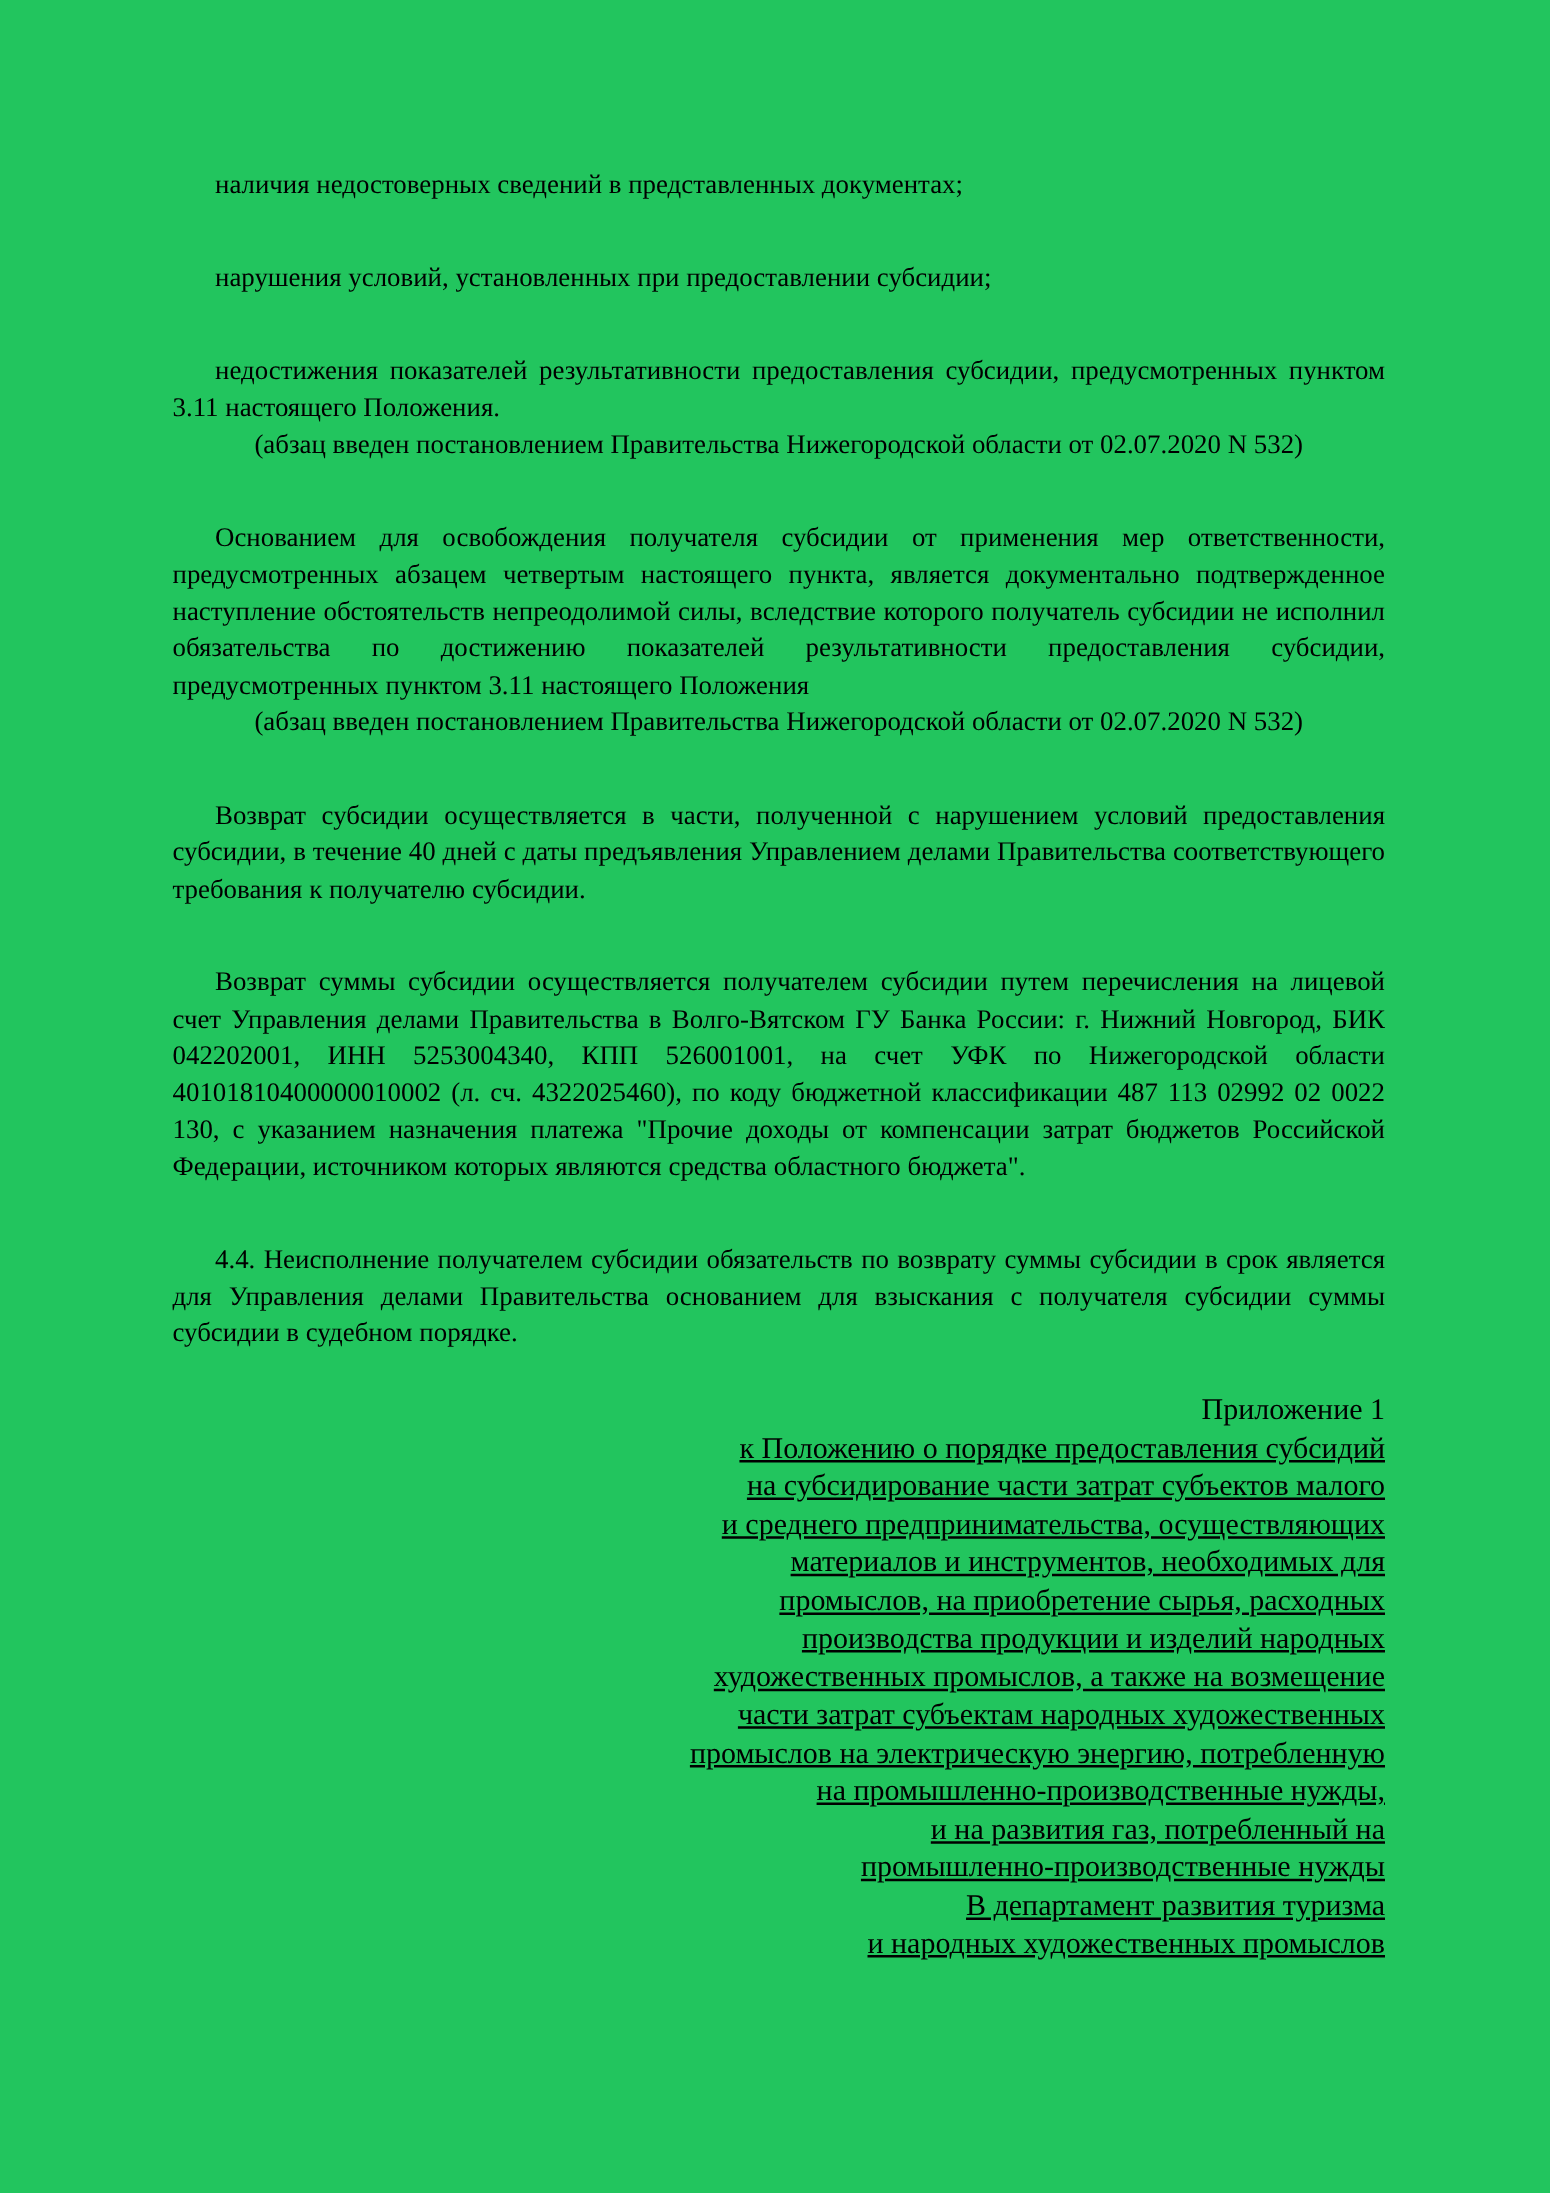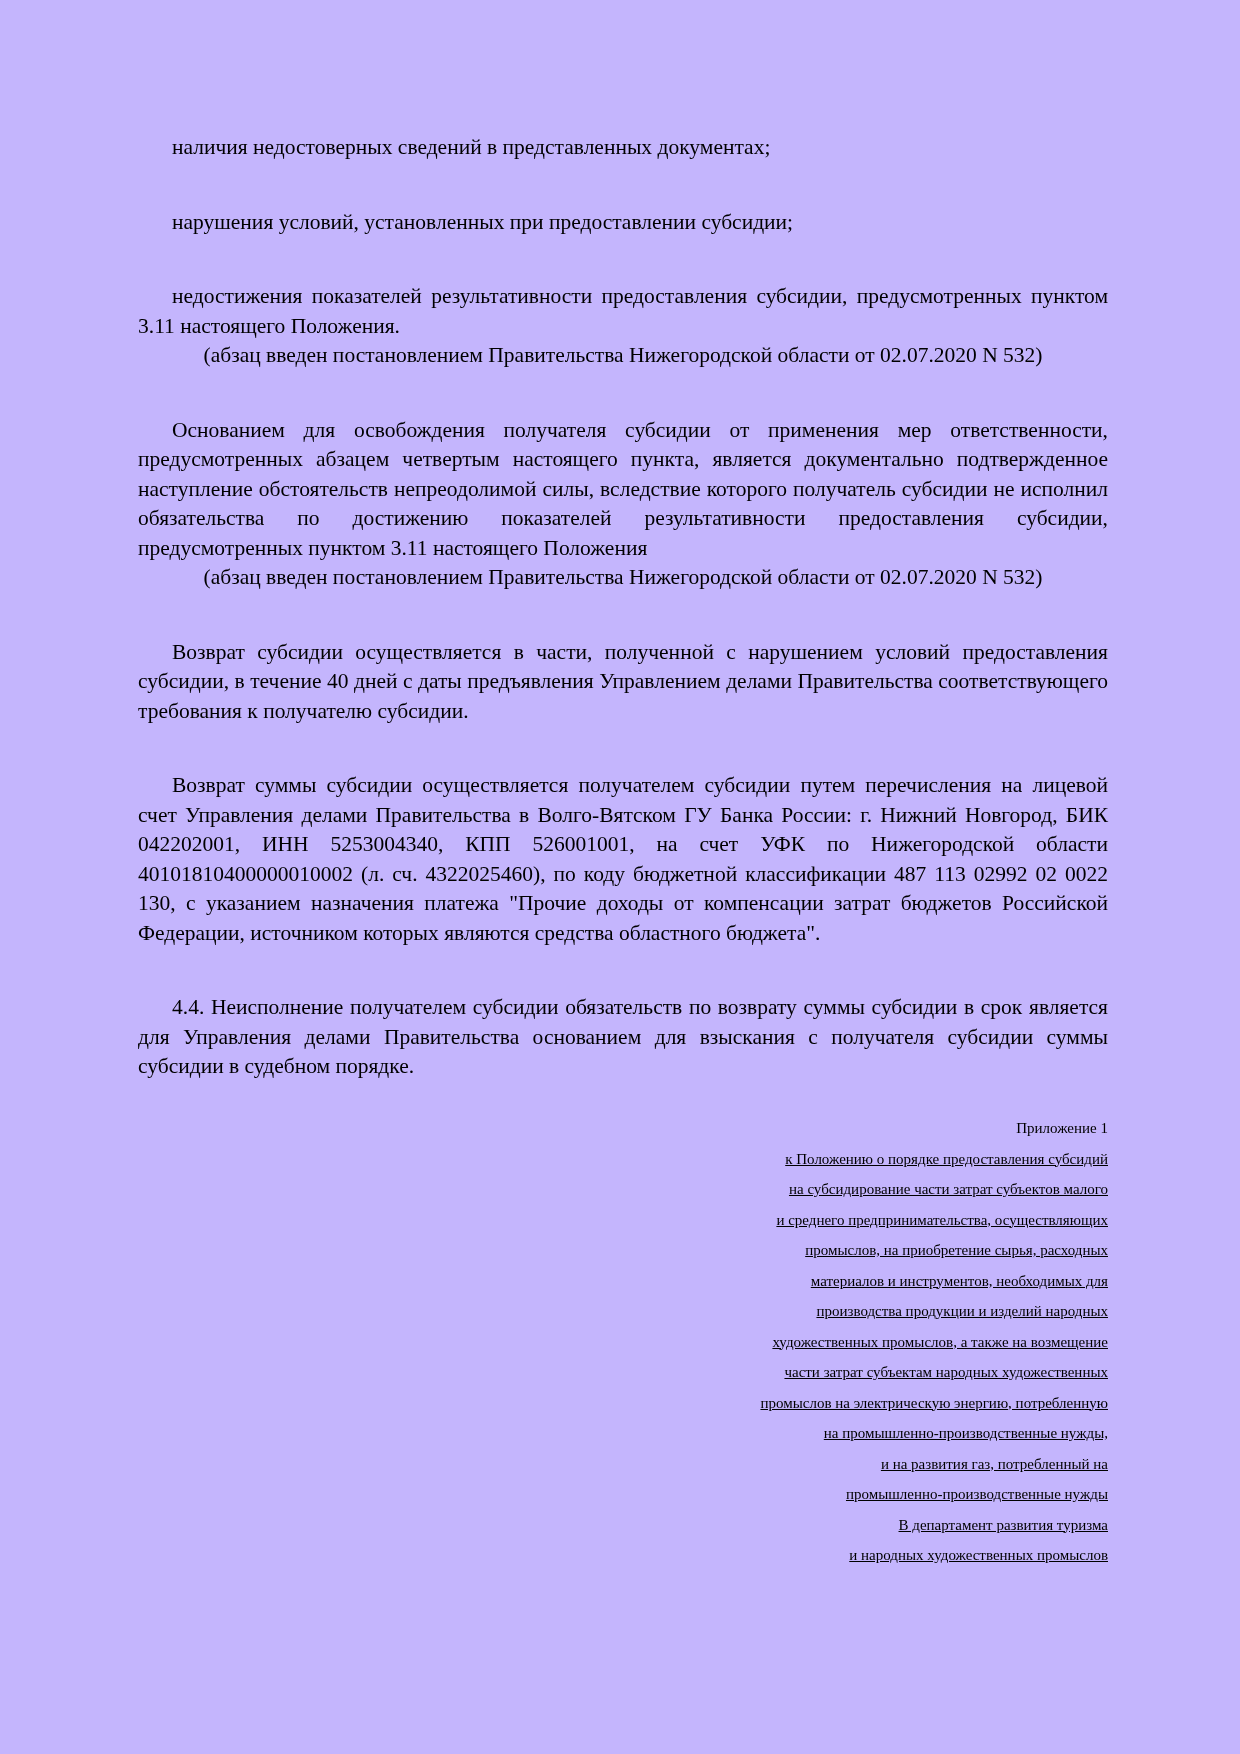--- a/index.html
+++ b/index.html
@@ -9,21 +9,21 @@
     background: #ffffff;
   }
   body {
     font-family: "Liberation Serif", "DejaVu Serif", serif;
     color: #000000;
   }
   .page {
     position: relative;
     width: 1240px;
     height: 1754px;
-    background: #c4b5fd;
+    background: #22c55e;
     margin: 0 auto;
     overflow: hidden;
     box-sizing: border-box;
   }
   .body-area {
     position: absolute;
     left: 138px;
     top: 133px;
     width: 970px;
   }
@@ -48,21 +48,21 @@
   
   .appendix {
     position: absolute;
     left: 430px;
     top: 1113px;
     width: 678px;
     text-align: right;
   }
   .appendix p {
     text-align: right;
-    font-size: 15px;
+    font-size: 24px;
     line-height: 30.5px;
     text-indent: 0;
   }
   .appendix .addressee {
   }
   .line { display: block; text-decoration: underline; }
 </style>
 </head>
 <body>
 
@@ -93,22 +93,22 @@
     <p class="indent">4.4. Неисполнение получателем субсидии обязательств по возврату суммы субсидии в срок является для Управления делами Правительства основанием для взыскания с получателя субсидии суммы субсидии в судебном порядке.</p>
 
   </div>
 
   <div class="appendix">
     <p>Приложение 1</p>
     <p>
       <span class="line">к Положению о порядке предоставления субсидий</span>
       <span class="line">на субсидирование части затрат субъектов малого</span>
       <span class="line">и среднего предпринимательства, осуществляющих</span>
+      <span class="line">материалов и инструментов, необходимых для</span>
       <span class="line">промыслов, на приобретение сырья, расходных</span>
-      <span class="line">материалов и инструментов, необходимых для</span>
       <span class="line">производства продукции и изделий народных</span>
       <span class="line">художественных промыслов, а также на возмещение</span>
       <span class="line">части затрат субъектам народных художественных</span>
       <span class="line">промыслов на электрическую энергию, потребленную</span>
       <span class="line">на промышленно-производственные нужды,</span>
       <span class="line">и на развития газ, потребленный на</span>
       <span class="line">промышленно-производственные нужды</span>
     </p>
     <p class="addressee">
       <span class="line">В департамент развития туризма</span>

